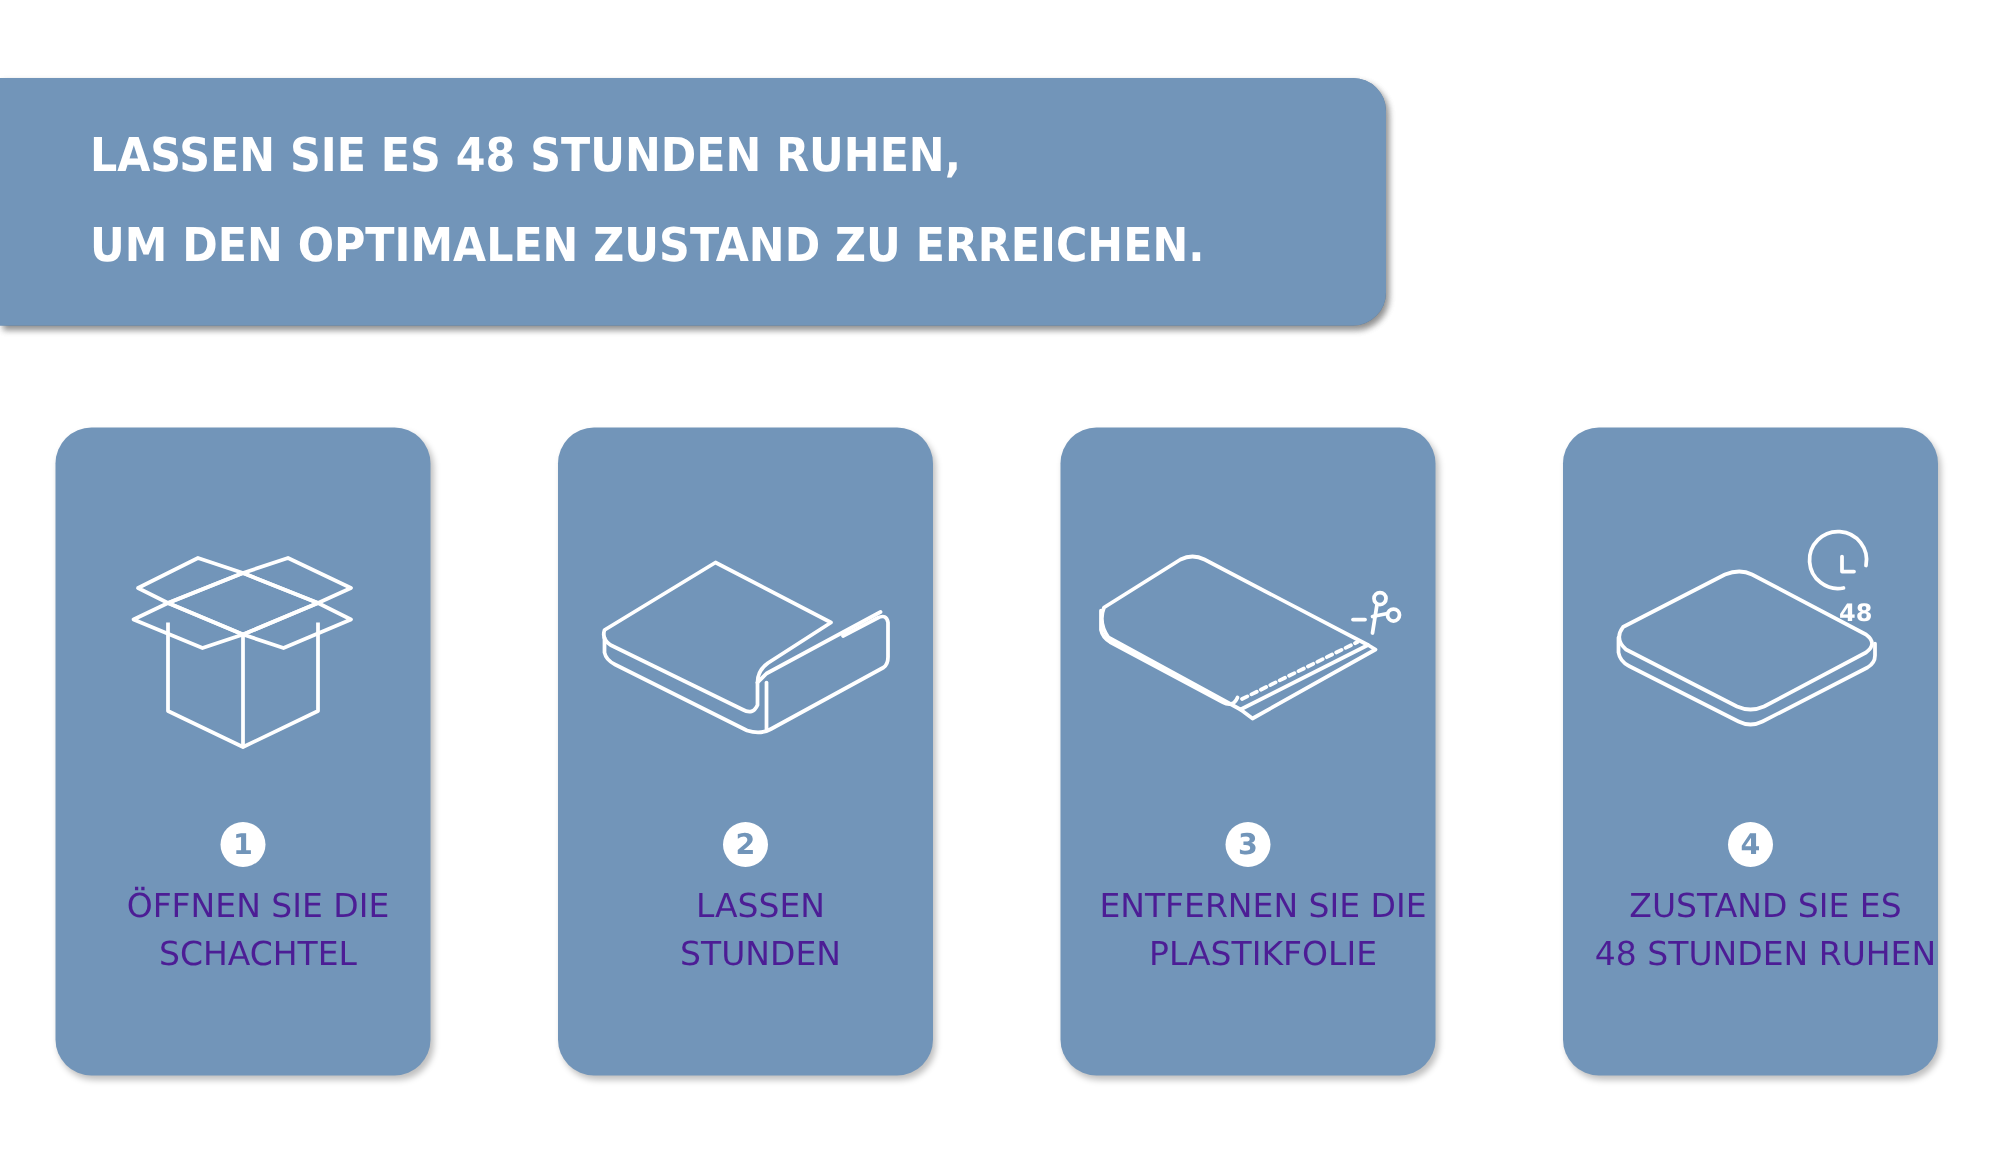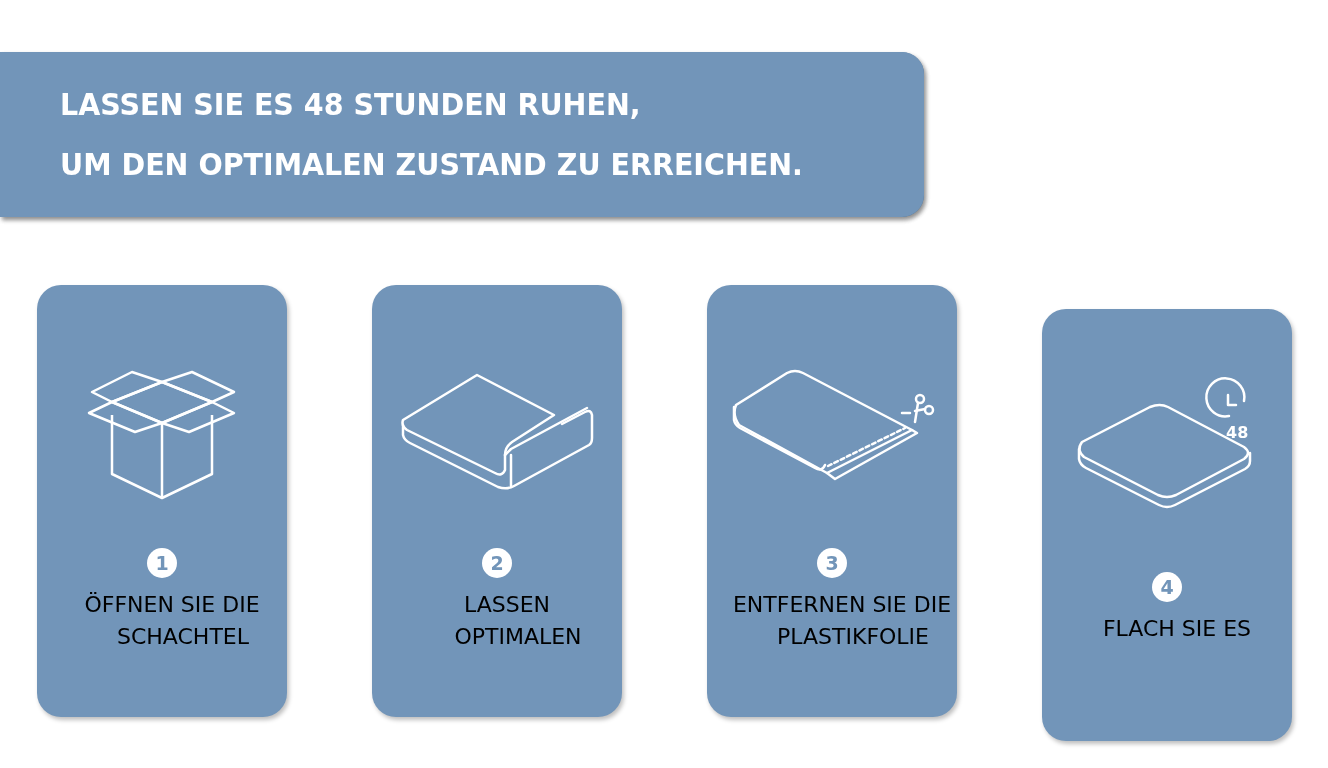--- a/index.html
+++ b/index.html
@@ -5,24 +5,24 @@
   html, body { margin:0; padding:0; }
   body { width:1328px; height:768px; background:#ffffff; position:relative; overflow:hidden;
          font-family:"DejaVu Sans", sans-serif; }
   .banner { position:absolute; left:0; top:52px; width:924px; height:165px; background:#7295b9;
             border-radius:0 22px 22px 0; box-shadow:2px 3px 4px rgba(0,0,0,0.25); }
   .card { position:absolute; top:285px; width:250px; height:432px; background:#7295b9;
           border-radius:24px; box-shadow:2px 3px 4px rgba(0,0,0,0.25); }
   .card .icon { position:absolute; left:0; top:60px; width:250px; height:170px; }
   .card .num { position:absolute; left:110px; top:263px; width:30px; height:30px; border-radius:50%;
                background:#fff; color:#7295b9; font-weight:bold; font-size:19px; text-align:center; line-height:30px; }
-  .card .cap { position:absolute; left:0; width:270px; text-align:center; color:#000000; font-size:22px;
+  .card .cap { position:absolute; left:0; width:270px; text-align:center; color:#4c1d95; font-size:22px;
                white-space:nowrap; line-height:32px; }
   .card .c1 { top:304px; }
-  .card .c2 { top:336px;padding-left:11px; }
+  .card .c2 { top:336px; }
   svg { overflow:visible; }
 </style>
 </head>
 <body>
 
 <div class="banner"></div>
 <div class="banner-text">
   <div class="banner">
       <div></div>
     </div>
@@ -54,21 +54,21 @@
   <div class="icon">
     <svg width="250" height="170" viewBox="0 0 250 170" fill="none" stroke="#fff" stroke-width="2.5" stroke-linejoin="round" stroke-linecap="round">
       <path d="M31,75 L105,30 L182,70 L140,97 Q133,102 133,110 L133,125 Q130,132 123,128 L35,85 Q29,81 31,75 Z"></path>
       <path d="M31,80 L31,90 Q32,95 38,98 L126,142 Q135,145 142,141 L217,100 Q220,98 220,93 L220,70 Q219,64 213,67 L190,79"></path>
       <line x1="139" y1="110" x2="139" y2="141"></line>
       <path d="M133,110 L139,104 L215,63"></path>
     </svg>
   </div>
   <div class="num">2</div>
   <div class="cap c1">LASSEN</div>
-  <div class="cap c2">OPTIMALEN</div>
+  <div class="cap c2">STUNDEN</div>
 </div>
 
 <div class="card" style="left:707px;">
   <div class="icon">
     <svg width="250" height="170" viewBox="0 0 250 170" fill="none" stroke="#fff" stroke-width="2.5" stroke-linejoin="round" stroke-linecap="round">
       <path d="M29,60 L80,28 Q88,24 96,28 L205,85 L120,128 L32,80 Q25,70 29,60 Z"></path>
       <path d="M27,62 L27,75 Q28,80 33,83 L108,123 Q115,127 118,120"></path>
       <path d="M205,85 L210,88 L128,134 L120,128"></path>
       <line x1="121" y1="121" x2="198" y2="83" stroke-dasharray="4 3"></line>
       <line x1="195" y1="68" x2="203" y2="68"></line>
@@ -76,25 +76,26 @@
       <circle cx="222" cy="65" r="4"></circle>
       <line x1="211" y1="58" x2="208" y2="77"></line>
       <line x1="218" y1="64" x2="208" y2="66"></line>
     </svg>
   </div>
   <div class="num">3</div>
   <div class="cap c2">PLASTIKFOLIE</div>
   <div class="cap c1">ENTFERNEN SIE DIE</div>
 </div>
 
-<div class="card" style="left:1042px;margin-top:24px;">
+<div class="card" style="left:1042px;">
   <div class="icon">
     <svg width="250" height="170" viewBox="0 0 250 170" fill="none" stroke="#fff" stroke-width="2.5" stroke-linejoin="round" stroke-linecap="round">
       <path d="M40,73 L108,38 Q118,34 126,38 L202,78 Q210,84 202,90 L134,126 Q125,130 116,126 L42,88 Q34,81 40,73 Z"></path>
       <path d="M37,80 L37,90 Q38,96 44,99 L117,136 Q125,140 133,136 L203,100 Q208,97 208,92 L208,84"></path>
       <path d="M187,47 A19,19 0 1 1 202,32"></path>
       <polyline points="186,26 186,36 194,36"></polyline>
     </svg>
     <div style="position:absolute;left:184px;top:54px;color:#fff;font-weight:bold;font-size:16px;">48</div>
   </div>
   <div class="num">4</div>
-  <div class="cap c1">FLACH SIE ES</div>
+  <div class="cap c1">ZUSTAND SIE ES</div>
+  <div class="cap c2">48 STUNDEN RUHEN</div>
 </div>
 
 </body></html>

